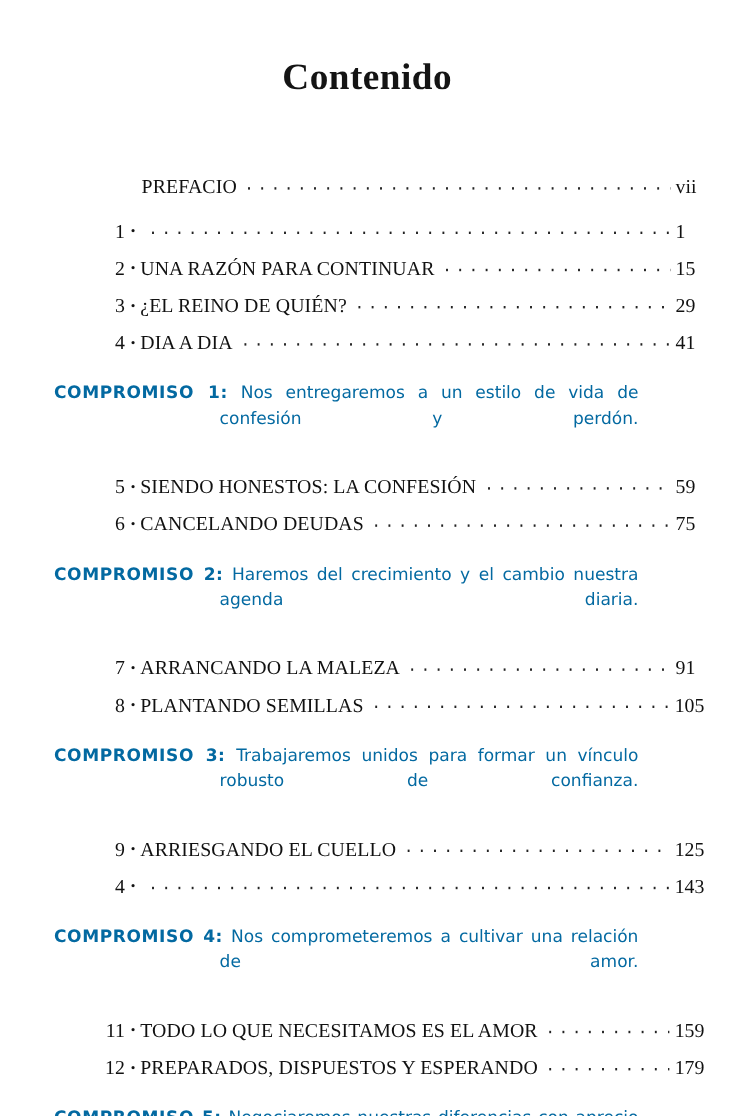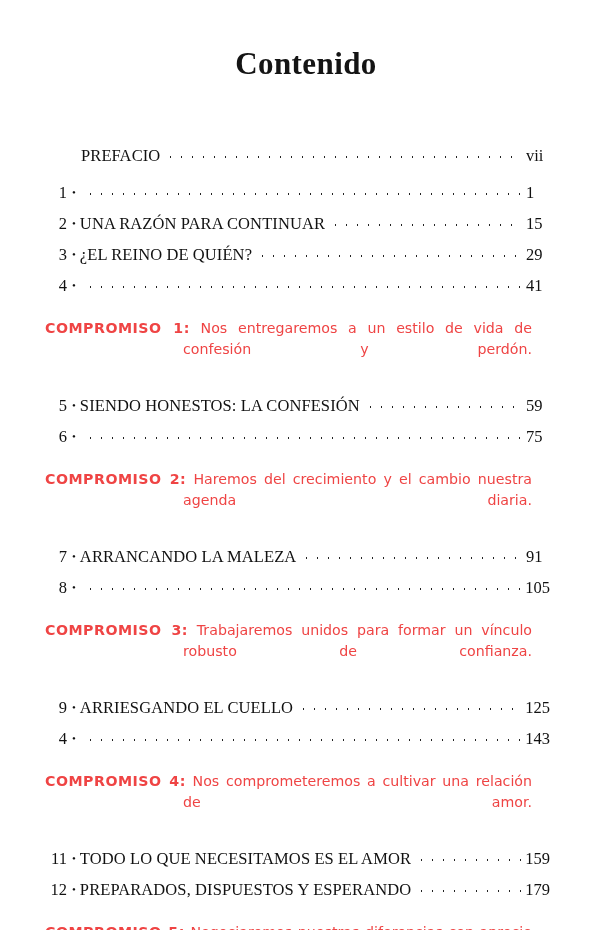--- a/index.html
+++ b/index.html
@@ -42,20 +42,21 @@
 
   
   .entry {
     display: flex;
     align-items: baseline;
     width: 100%;
     height: 31px;
     font-size: 16.5px;
     line-height: 31px;
     white-space: nowrap;
+    margin-left: 37px;
   }
   .entry .num {
     flex: 0 0 auto;
     width: 22px;
     text-align: right;
     font-size: 16.5px;
   }
   .entry .sep {
     flex: 0 0 auto;
     padding: 0 4px 0 5px;
@@ -99,21 +100,21 @@
   .entry.preface .label { padding-left: 14px; }
 
   
   .gap-sm { height: 6px; }
 
   
   .commitment {
     font-family: "DejaVu Sans", "Liberation Sans", sans-serif;
     font-size: 14.2px;
     line-height: 21px;
-    color: #ef4444;
+    color: #0369a1;
     margin-top: 17px;
     margin-bottom: 9px;
     padding-left: 0px;
     padding-right: 18px;
     text-align: justify;
     text-indent: 0;
   }
   .commitment .c-label {
     font-weight: bold;
     letter-spacing: 0.5px;
@@ -164,48 +165,51 @@
       <div class="entry">
         <span class="num">3</span>
         <span class="sep">•</span>
         <span class="label">¿EL REINO DE QUIÉN?</span>
         <span class="leader"></span>
         <span class="page-no">29</span>
       </div>
       <div class="entry">
         <span class="num">4</span>
         <span class="sep">•</span>
+        <span class="label">DIA A DIA</span>
         <span class="leader"></span>
         <span class="page-no">41</span>
       </div>
       <div class="commitment"><span class="c-label">COMPROMISO 1:</span> <span class="c-text">Nos entregaremos a un estilo de vida de confesión y perdón.</span></div>
       <div class="entry">
         <span class="num">5</span>
         <span class="sep">•</span>
         <span class="label">SIENDO HONESTOS: LA CONFESIÓN</span>
         <span class="leader"></span>
         <span class="page-no">59</span>
       </div>
       <div class="entry">
         <span class="num">6</span>
         <span class="sep">•</span>
+        <span class="label">CANCELANDO DEUDAS</span>
         <span class="leader"></span>
         <span class="page-no">75</span>
       </div>
       <div class="commitment"><span class="c-label">COMPROMISO 2:</span> <span class="c-text">Haremos del crecimiento y el cambio nuestra agenda diaria.</span></div>
       <div class="entry">
         <span class="num">7</span>
         <span class="sep">•</span>
         <span class="label">ARRANCANDO LA MALEZA</span>
         <span class="leader"></span>
         <span class="page-no">91</span>
       </div>
       <div class="entry">
         <span class="num">8</span>
         <span class="sep">•</span>
+        <span class="label">PLANTANDO SEMILLAS</span>
         <span class="leader"></span>
         <span class="page-no">105</span>
       </div>
       <div class="commitment"><span class="c-label">COMPROMISO 3:</span> <span class="c-text">Trabajaremos unidos para formar un vínculo robusto de confianza.</span></div>
       <div class="entry">
         <span class="num">9</span>
         <span class="sep">•</span>
         <span class="label">ARRIESGANDO EL CUELLO</span>
         <span class="leader"></span>
         <span class="page-no">125</span>

